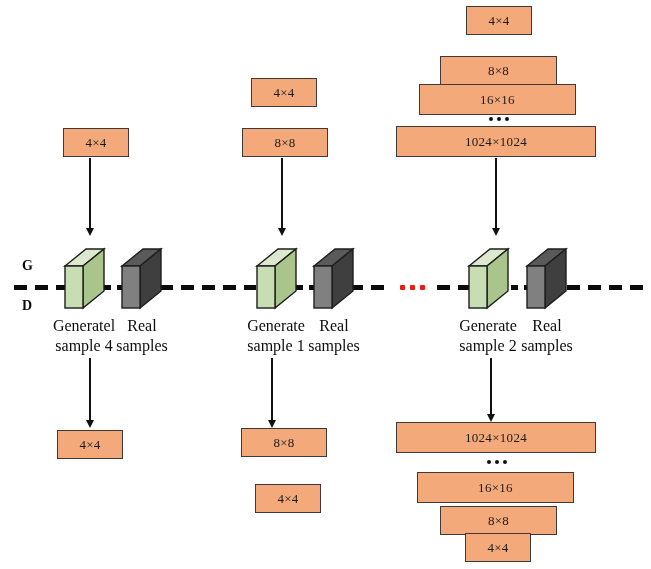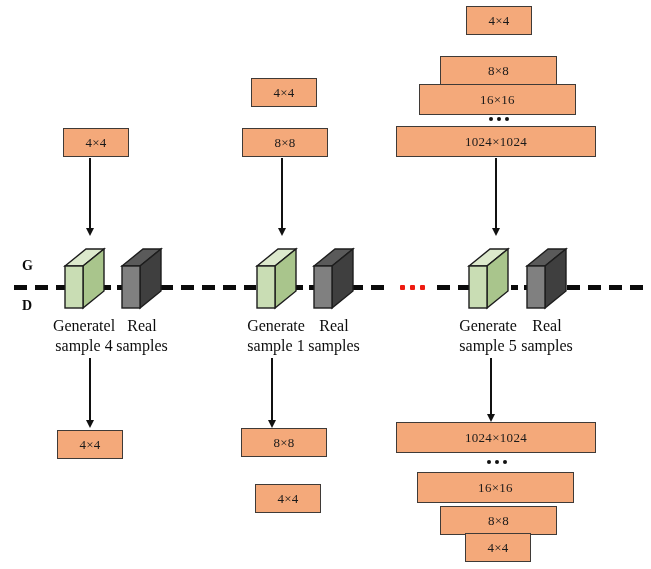--- a/index.html
+++ b/index.html
@@ -239,21 +239,21 @@
 
   <div class="slab" style="left:464px; top:247px; width:48px; height:64px;">
     <svg width="48" height="64" viewBox="0 0 48 64">
       <polygon points="5,19 26,2 44,2 23,19" fill="#DCE9CC" stroke="#1d1d1d" stroke-width="1.4"></polygon>
       <polygon points="23,19 44,2 44,44 23,61" fill="#A9C58C" stroke="#1d1d1d" stroke-width="1.4"></polygon>
       <rect x="5" y="19" width="18" height="42" fill="#C9DDB4" stroke="#1d1d1d" stroke-width="1.4"></rect>
     </svg>
   </div>
   <div class="caption" style="left:440px; top:316px; width:96px;">
     <span>Generate</span>
-    <span>sample 5</span>
+    <span>sample 2</span>
   </div>
 
   <div class="slab" style="left:522px; top:247px; width:48px; height:64px;">
     <svg width="48" height="64" viewBox="0 0 48 64">
       <polygon points="5,19 26,2 44,2 23,19" fill="#5A5A5A" stroke="#1d1d1d" stroke-width="1.4"></polygon>
       <polygon points="23,19 44,2 44,44 23,61" fill="#3F3F3F" stroke="#1d1d1d" stroke-width="1.4"></polygon>
       <rect x="5" y="19" width="18" height="42" fill="#808080" stroke="#1d1d1d" stroke-width="1.4"></rect>
     </svg>
   </div>
   <div class="caption" style="left:501px; top:316px; width:92px;">

